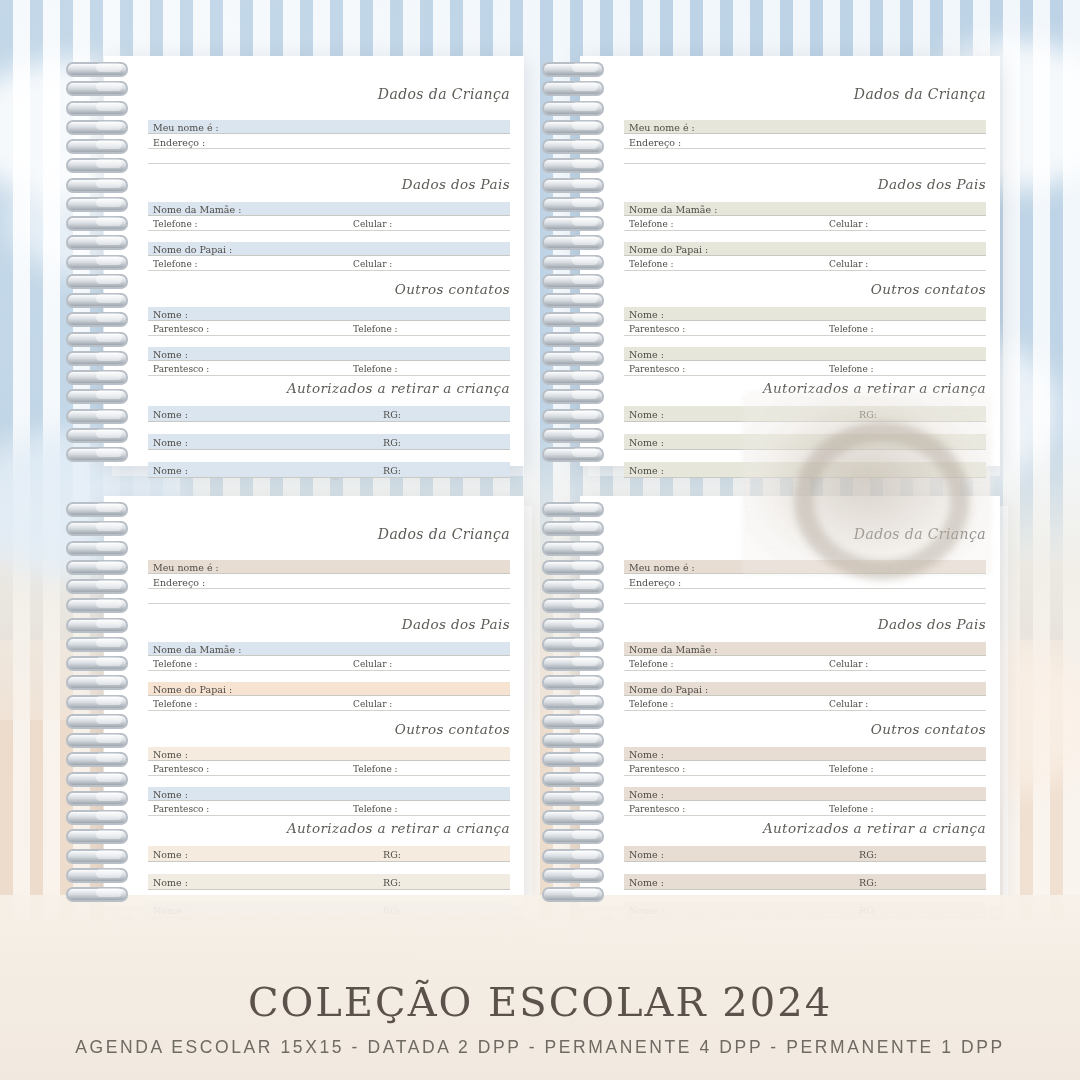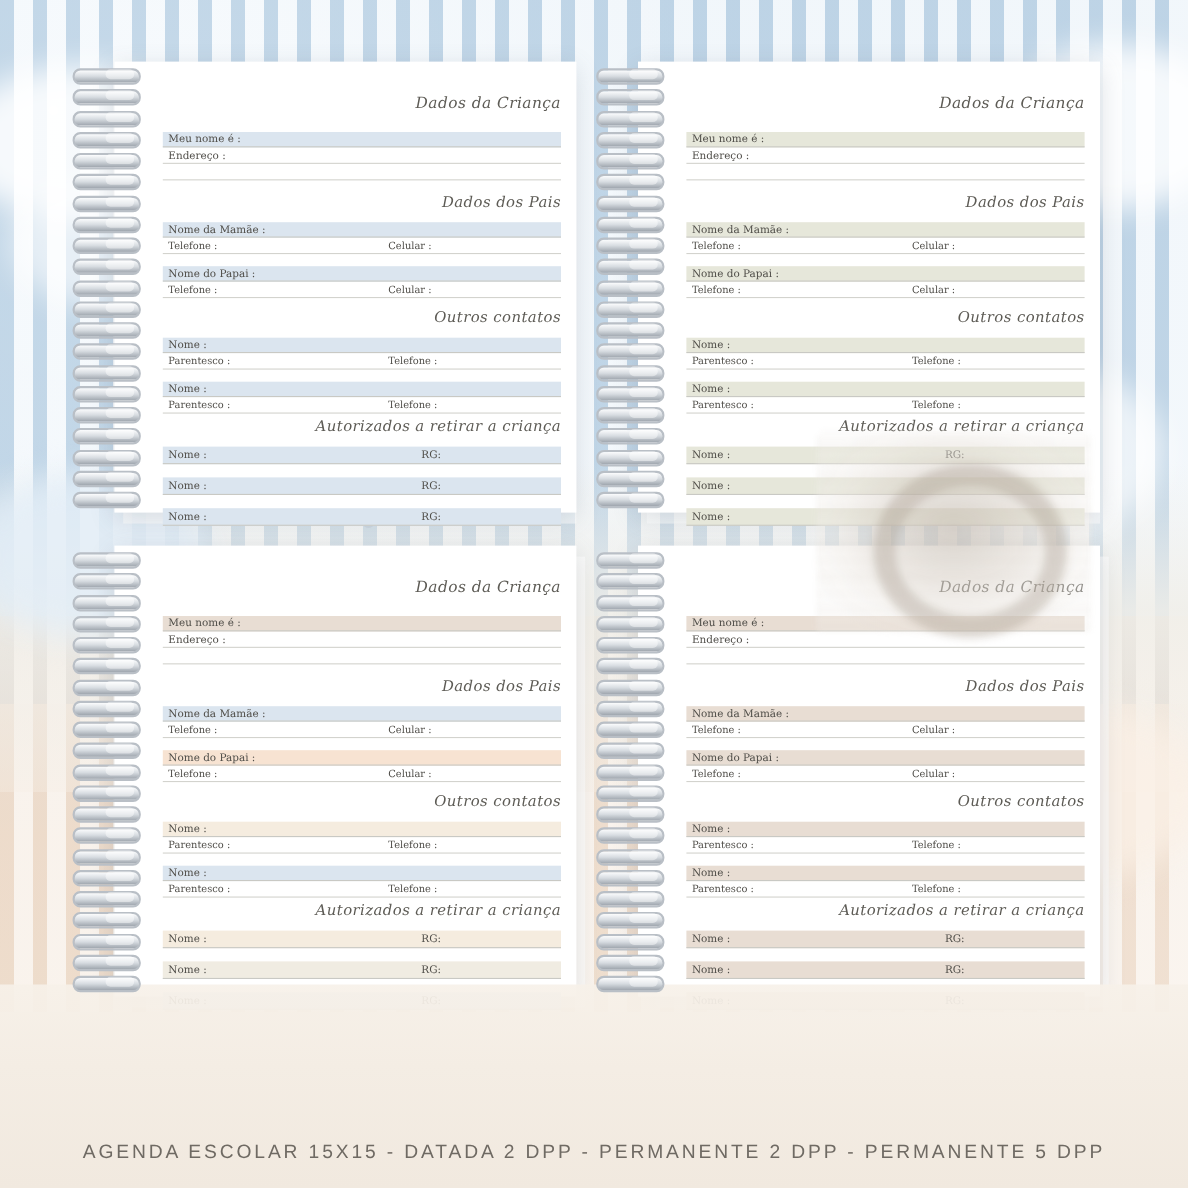--- a/index.html
+++ b/index.html
@@ -571,16 +571,17 @@
         <span class="line-label lbl-mid" style="font-size:9.5px; left:235px;">RG:</span>
       </div>
     </div>
   </div>
 
   <div class="watermark"></div>
 
   <div class="bg-bottom-panel"></div>
 
   <div class="footer">
-    <div class="footer-line">AGENDA ESCOLAR 15X15 - DATADA 2 DPP - PERMANENTE 2 DPP - PERMANENTE 5 DPP</div>
+    <div class="footer-title">COLEÇÃO ESCOLAR 2024</div>
+    <div class="footer-line">AGENDA ESCOLAR 15X15 - DATADA 2 DPP - PERMANENTE 4 DPP - PERMANENTE 1 DPP</div>
   </div>
 
 </div>
 
 </body></html>

